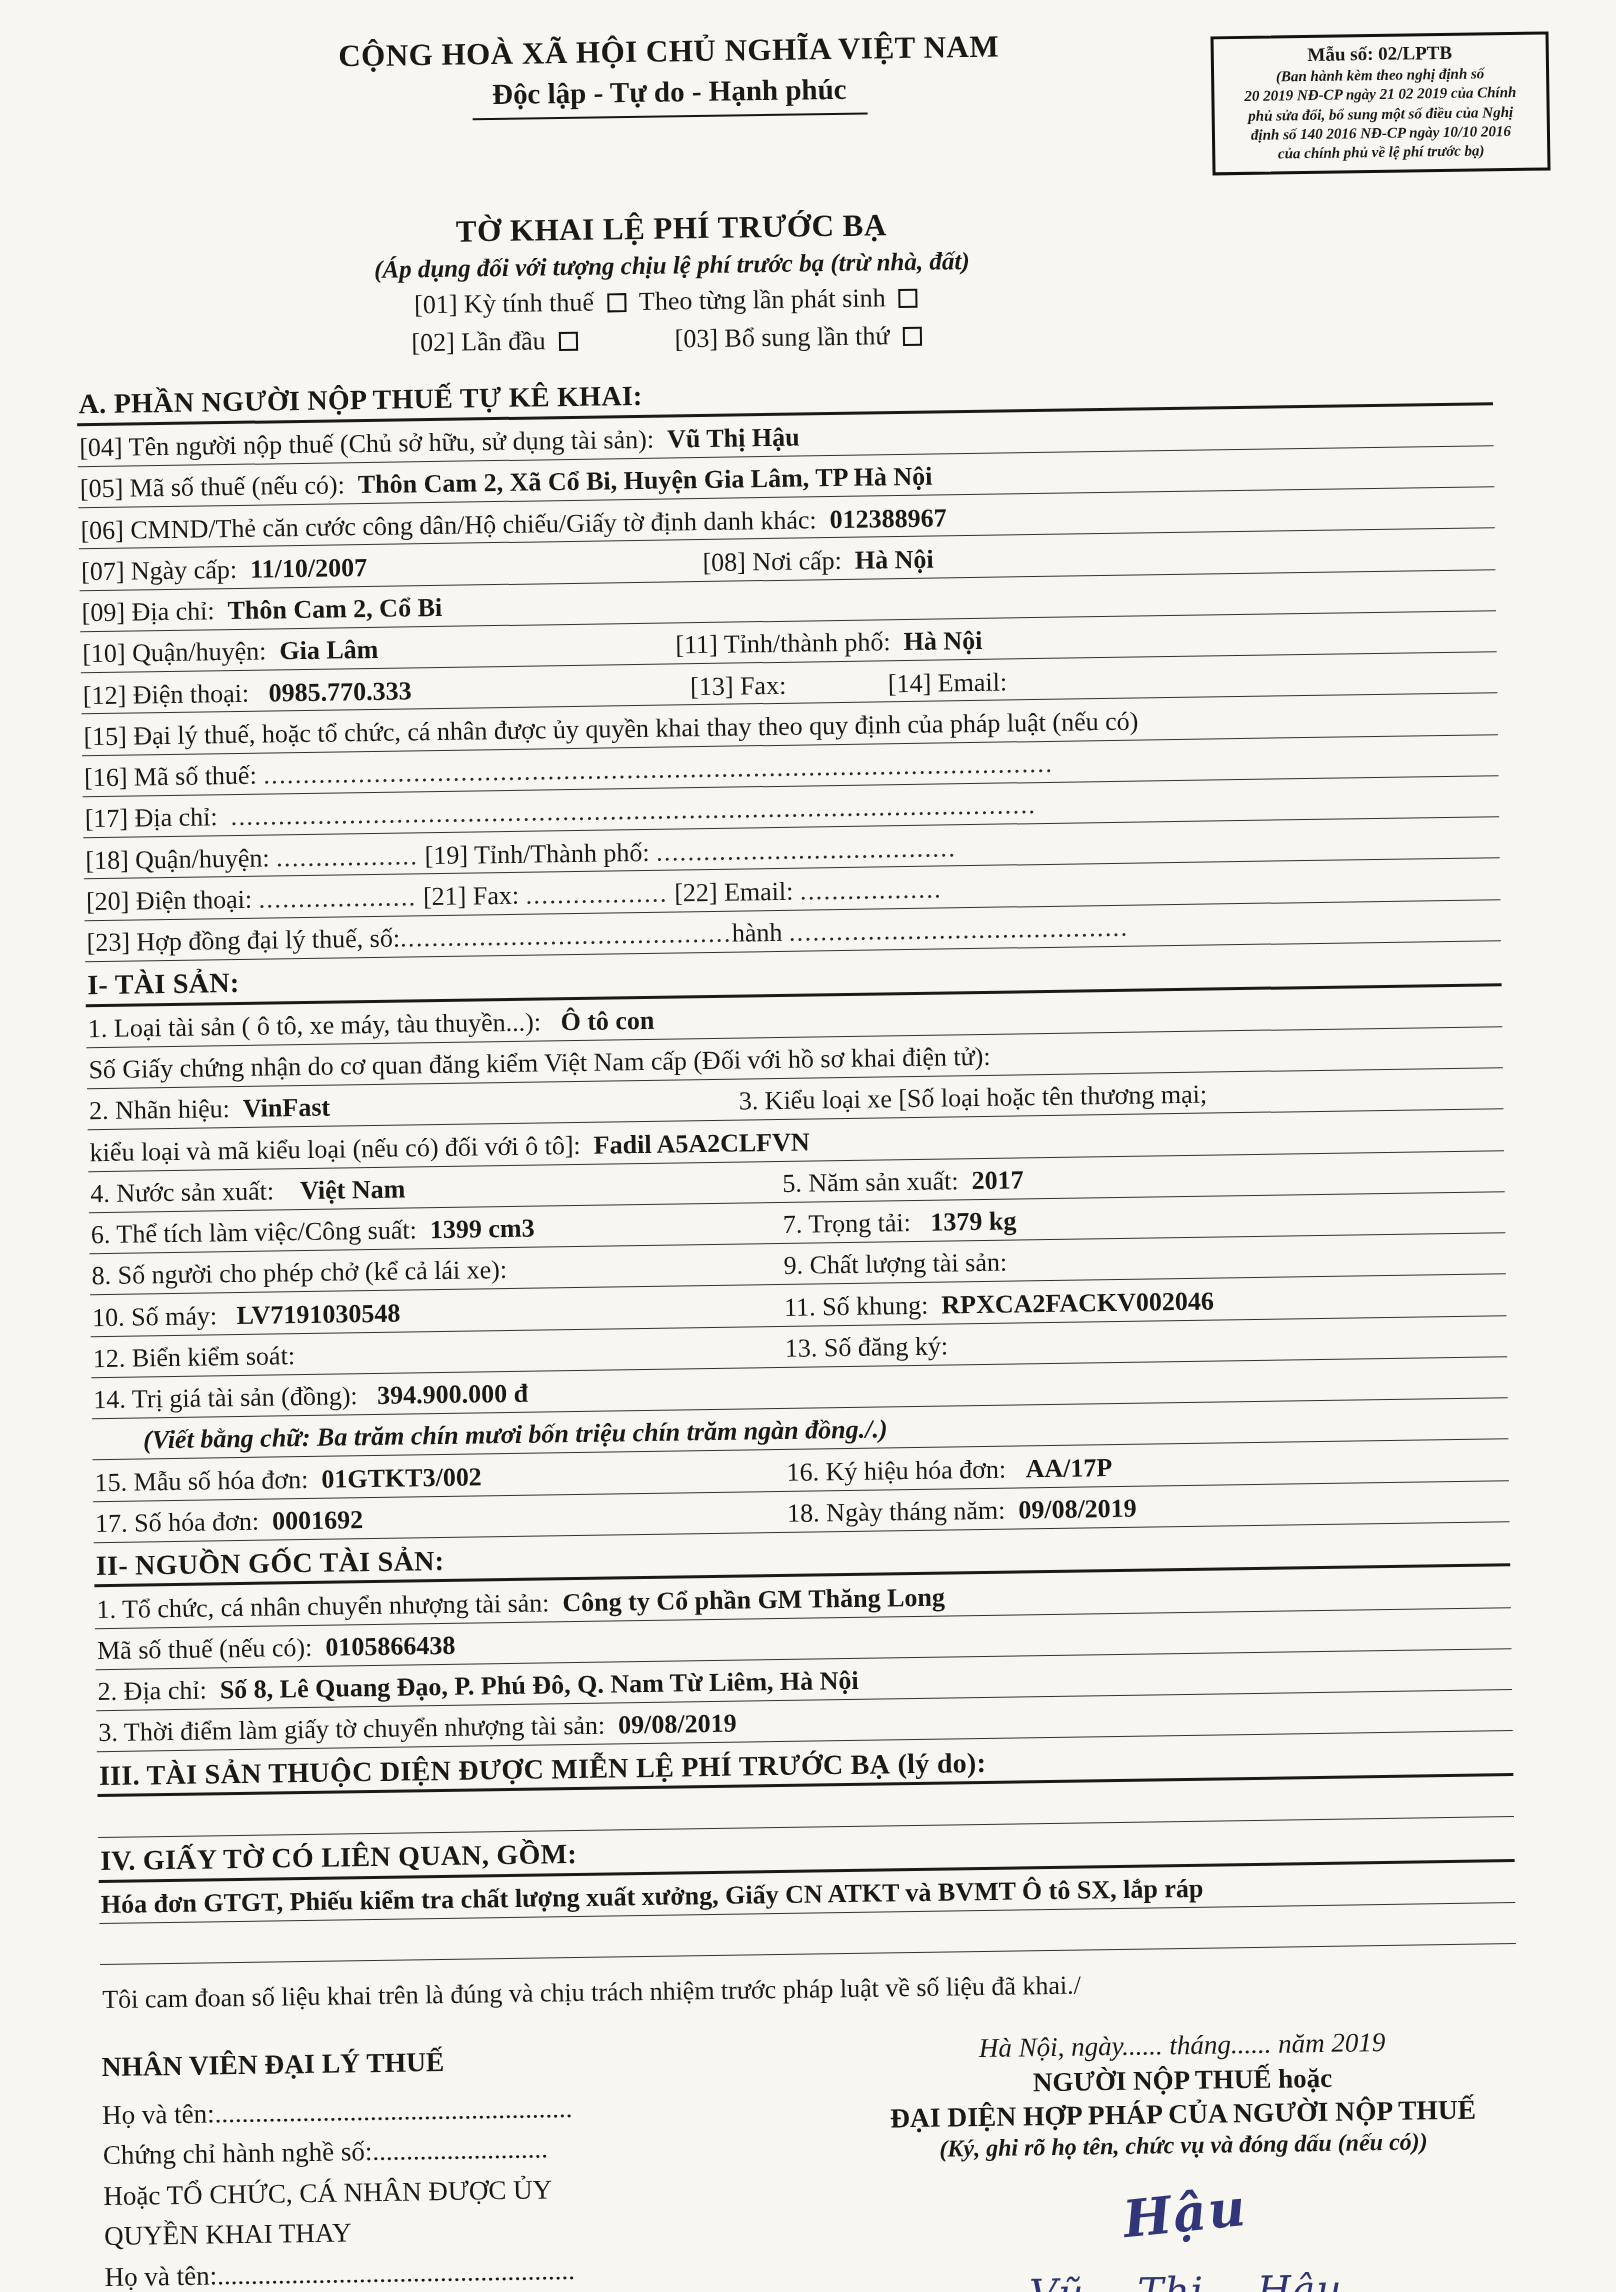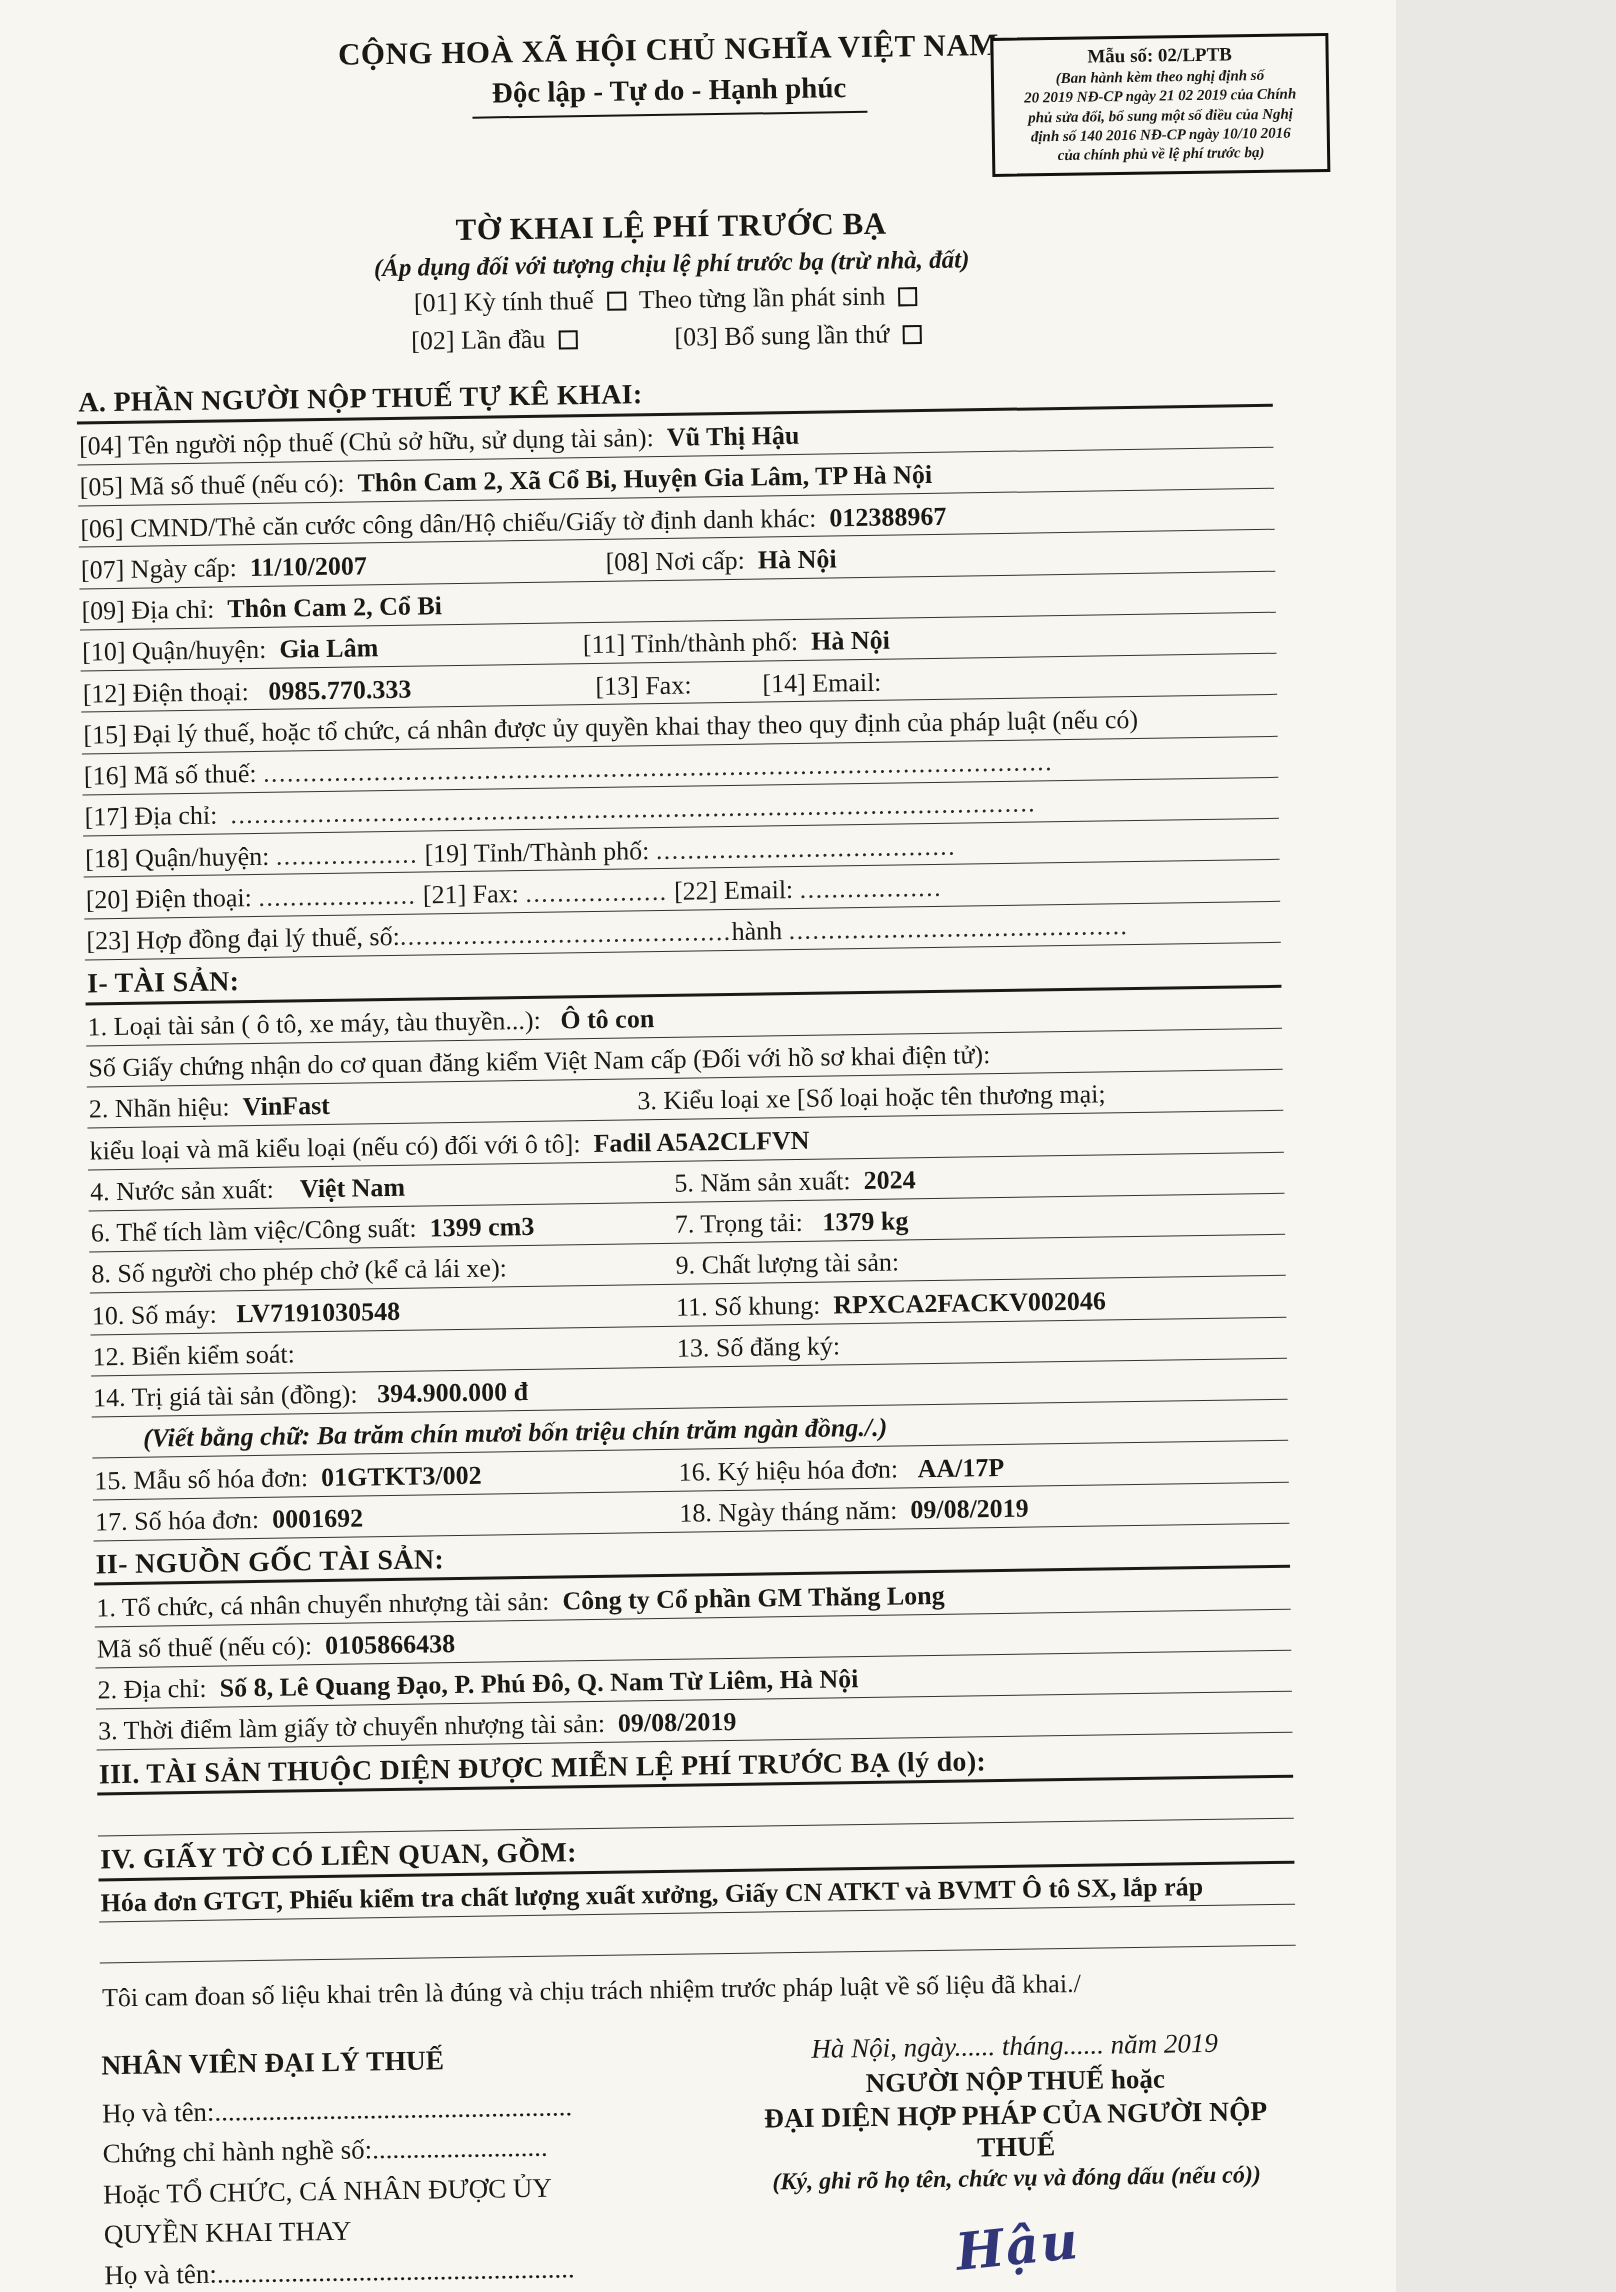--- a/index.html
+++ b/index.html
@@ -1,19 +1,19 @@
 <!DOCTYPE html>
 <html style="font-size:14.7px"><head>
 <meta charset="utf-8">
 <style>
   * { margin:0; padding:0; box-sizing:border-box; }
   html,body { width:1616px; height:2292px; overflow:hidden; }
   body { background:#e9e8e4; }
   .page {
-    width:1396px; height:2292px; background:#f7f6f1; color:#1b1914;
+    width:1616px; height:2292px; background:#f7f6f1; color:#1b1914;
     font-family:"Liberation Serif","DejaVu Serif",serif; overflow:hidden; position:relative;
   }
   .tilt { transform:rotate(-0.85deg); transform-origin:52% 38%; padding:31px 116px 0 84px; }
   
   .hdr { position:relative; min-height:162px; }
   .hdr-center { width:1010px; margin-left:92px; text-align:center; }
   .nat-title { font-size:31px; font-weight:bold; letter-spacing:0.5px; }
   .motto { font-size:29px; font-weight:bold; margin-top:5.5px; }
   .motto-rule { width:395px; height:0; border-bottom:2.8px solid #17150f; margin:7.3px auto 0; }
   .form-box {
@@ -114,21 +114,21 @@
         <div class="frow"><div class="cell" style="flex: 1 1 0%;"><span class="seg-label">[16] Mã số thuế: </span><span class="seg-dots">....................................................................................................</span></div></div>
         <div class="frow"><div class="cell" style="flex: 1 1 0%;"><span class="seg-label">[17] Địa chỉ:  </span><span class="seg-dots">......................................................................................................</span></div></div>
         <div class="frow"><div class="cell" style="flex: 1 1 0%;"><span class="seg-label">[18] Quận/huyện: </span><span class="seg-dots">..................</span><span class="seg-label"> [19] Tỉnh/Thành phố: </span><span class="seg-dots">......................................</span></div></div>
         <div class="frow"><div class="cell" style="flex: 1 1 0%;"><span class="seg-label">[20] Điện thoại: </span><span class="seg-dots">....................</span><span class="seg-label"> [21] Fax: </span><span class="seg-dots">..................</span><span class="seg-label"> [22] Email: </span><span class="seg-dots">..................</span></div></div>
         <div class="frow"><div class="cell" style="flex: 1 1 0%;"><span class="seg-label">[23] Hợp đồng đại lý thuế, số:</span><span class="seg-dots">..........................................</span><span class="seg-label">hành </span><span class="seg-dots">...........................................</span></div></div>
         <div class="frow heading">I- TÀI SẢN:</div>
         <div class="frow"><div class="cell" style="flex: 1 1 0%;"><span class="seg-label">1. Loại tài sản ( ô tô, xe máy, tàu thuyền...):   </span><span class="seg-value">Ô tô con</span></div></div>
         <div class="frow"><div class="cell" style="flex: 1 1 0%;"><span class="seg-label">Số Giấy chứng nhận do cơ quan đăng kiểm Việt Nam cấp (Đối với hồ sơ khai điện tử):</span></div></div>
         <div class="frow"><div class="cell" style="width: 46%; flex: 0 0 auto;"><span class="seg-label">2. Nhãn hiệu:  </span><span class="seg-value">VinFast</span></div><div class="cell" style="flex: 1 1 0%;"><span class="seg-label">3. Kiểu loại xe [Số loại hoặc tên thương mại;</span></div></div>
         <div class="frow"><div class="cell" style="flex: 1 1 0%;"><span class="seg-label">kiểu loại và mã kiểu loại (nếu có) đối với ô tô]:  </span><span class="seg-value">Fadil A5A2CLFVN</span></div></div>
-        <div class="frow"><div class="cell" style="width: 49%; flex: 0 0 auto;"><span class="seg-label">4. Nước sản xuất:    </span><span class="seg-value">Việt Nam</span></div><div class="cell" style="flex: 1 1 0%;"><span class="seg-label">5. Năm sản xuất:  </span><span class="seg-value">2024</span></div></div>
+        <div class="frow"><div class="cell" style="width: 49%; flex: 0 0 auto;"><span class="seg-label">4. Nước sản xuất:    </span><span class="seg-value">Việt Nam</span></div><div class="cell" style="flex: 1 1 0%;"><span class="seg-label">5. Năm sản xuất:  </span><span class="seg-value">2017</span></div></div>
         <div class="frow"><div class="cell" style="width: 49%; flex: 0 0 auto;"><span class="seg-label">6. Thể tích làm việc/Công suất:  </span><span class="seg-value">1399 cm3</span></div><div class="cell" style="flex: 1 1 0%;"><span class="seg-label">7. Trọng tải:   </span><span class="seg-value">1379 kg</span></div></div>
         <div class="frow"><div class="cell" style="width: 49%; flex: 0 0 auto;"><span class="seg-label">8. Số người cho phép chở (kể cả lái xe):</span></div><div class="cell" style="flex: 1 1 0%;"><span class="seg-label">9. Chất lượng tài sản:</span></div></div>
         <div class="frow"><div class="cell" style="width: 49%; flex: 0 0 auto;"><span class="seg-label">10. Số máy:   </span><span class="seg-value">LV7191030548</span></div><div class="cell" style="flex: 1 1 0%;"><span class="seg-label">11. Số khung:  </span><span class="seg-value">RPXCA2FACKV002046</span></div></div>
         <div class="frow"><div class="cell" style="width: 49%; flex: 0 0 auto;"><span class="seg-label">12. Biển kiểm soát:</span></div><div class="cell" style="flex: 1 1 0%;"><span class="seg-label">13. Số đăng ký:</span></div></div>
         <div class="frow"><div class="cell" style="flex: 1 1 0%;"><span class="seg-label">14. Trị giá tài sản (đồng):   </span><span class="seg-value">394.900.000 đ</span></div></div>
         <div class="frow it indent"><div class="cell" style="flex: 1 1 0%;"><span class="seg-value">(Viết bằng chữ: </span><span class="seg-value">Ba trăm chín mươi bốn triệu chín trăm ngàn đồng./.)</span></div></div>
         <div class="frow"><div class="cell" style="width: 49%; flex: 0 0 auto;"><span class="seg-label">15. Mẫu số hóa đơn:  </span><span class="seg-value">01GTKT3/002</span></div><div class="cell" style="flex: 1 1 0%;"><span class="seg-label">16. Ký hiệu hóa đơn:   </span><span class="seg-value">AA/17P</span></div></div>
         <div class="frow"><div class="cell" style="width: 49%; flex: 0 0 auto;"><span class="seg-label">17. Số hóa đơn:  </span><span class="seg-value">0001692</span></div><div class="cell" style="flex: 1 1 0%;"><span class="seg-label">18. Ngày tháng năm:  </span><span class="seg-value">09/08/2019</span></div></div>
         <div class="frow heading">II- NGUỒN GỐC TÀI SẢN:</div>
         <div class="frow"><div class="cell" style="flex: 1 1 0%;"><span class="seg-label">1. Tổ chức, cá nhân chuyển nhượng tài sản:  </span><span class="seg-value">Công ty Cổ phần GM Thăng Long</span></div></div>

